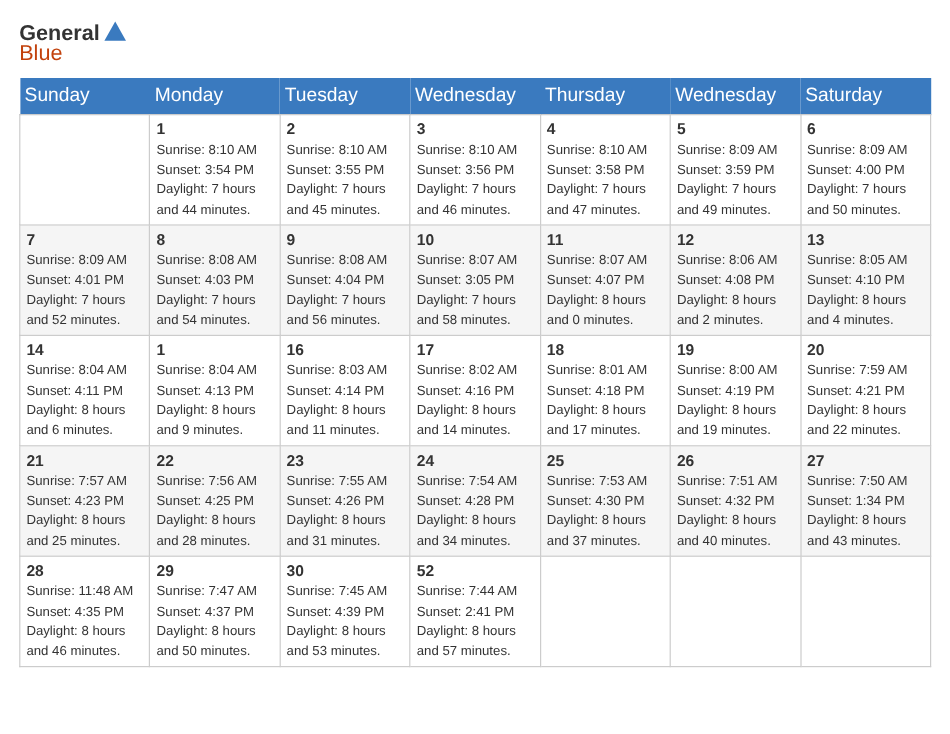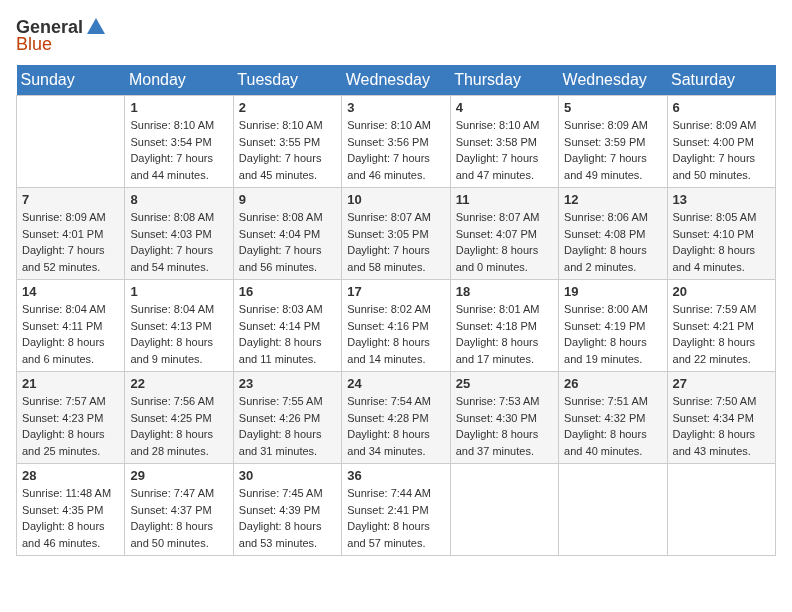--- a/index.html
+++ b/index.html
@@ -305,21 +305,21 @@
         <div class="day-info">
           <div>Sunrise: 7:51 AM</div>
           <div>Sunset: 4:32 PM</div>
           <div>Daylight: 8 hours and 40 minutes.</div>
         </div>
       </td>
         <td>
         <span class="day-number">27</span>
         <div class="day-info">
           <div>Sunrise: 7:50 AM</div>
-          <div>Sunset: 4:34 PM</div>
+          <div>Sunset: 1:34 PM</div>
           <div>Daylight: 8 hours and 43 minutes.</div>
         </div>
       </td>
       </tr>
       <tr>
         <td>
         <span class="day-number">28</span>
         <div class="day-info">
           <div>Sunrise: 11:48 AM</div>
           <div>Sunset: 4:35 PM</div>
@@ -336,21 +336,21 @@
       </td>
         <td>
         <span class="day-number">30</span>
         <div class="day-info">
           <div>Sunrise: 7:45 AM</div>
           <div>Sunset: 4:39 PM</div>
           <div>Daylight: 8 hours and 53 minutes.</div>
         </div>
       </td>
         <td>
-        <span class="day-number">36</span>
+        <span class="day-number">52</span>
         <div class="day-info">
           <div>Sunrise: 7:44 AM</div>
           <div>Sunset: 2:41 PM</div>
           <div>Daylight: 8 hours and 57 minutes.</div>
         </div>
       </td>
         <td class="empty-cell"></td>
         <td class="empty-cell"></td>
         <td class="empty-cell"></td>
       </tr>

